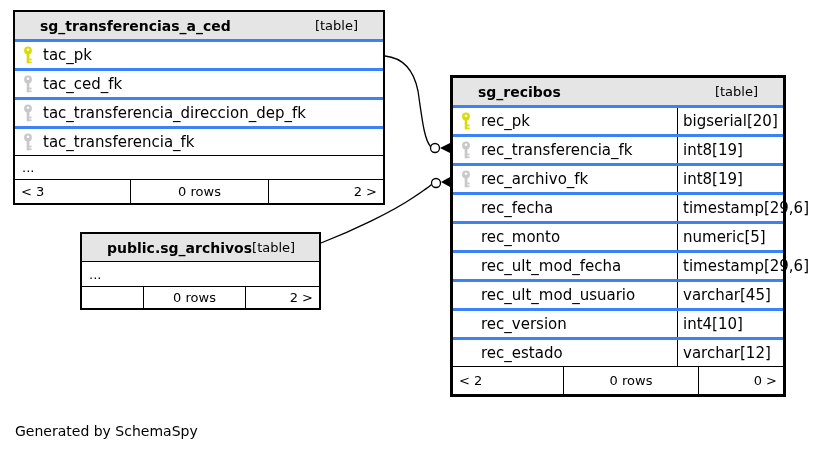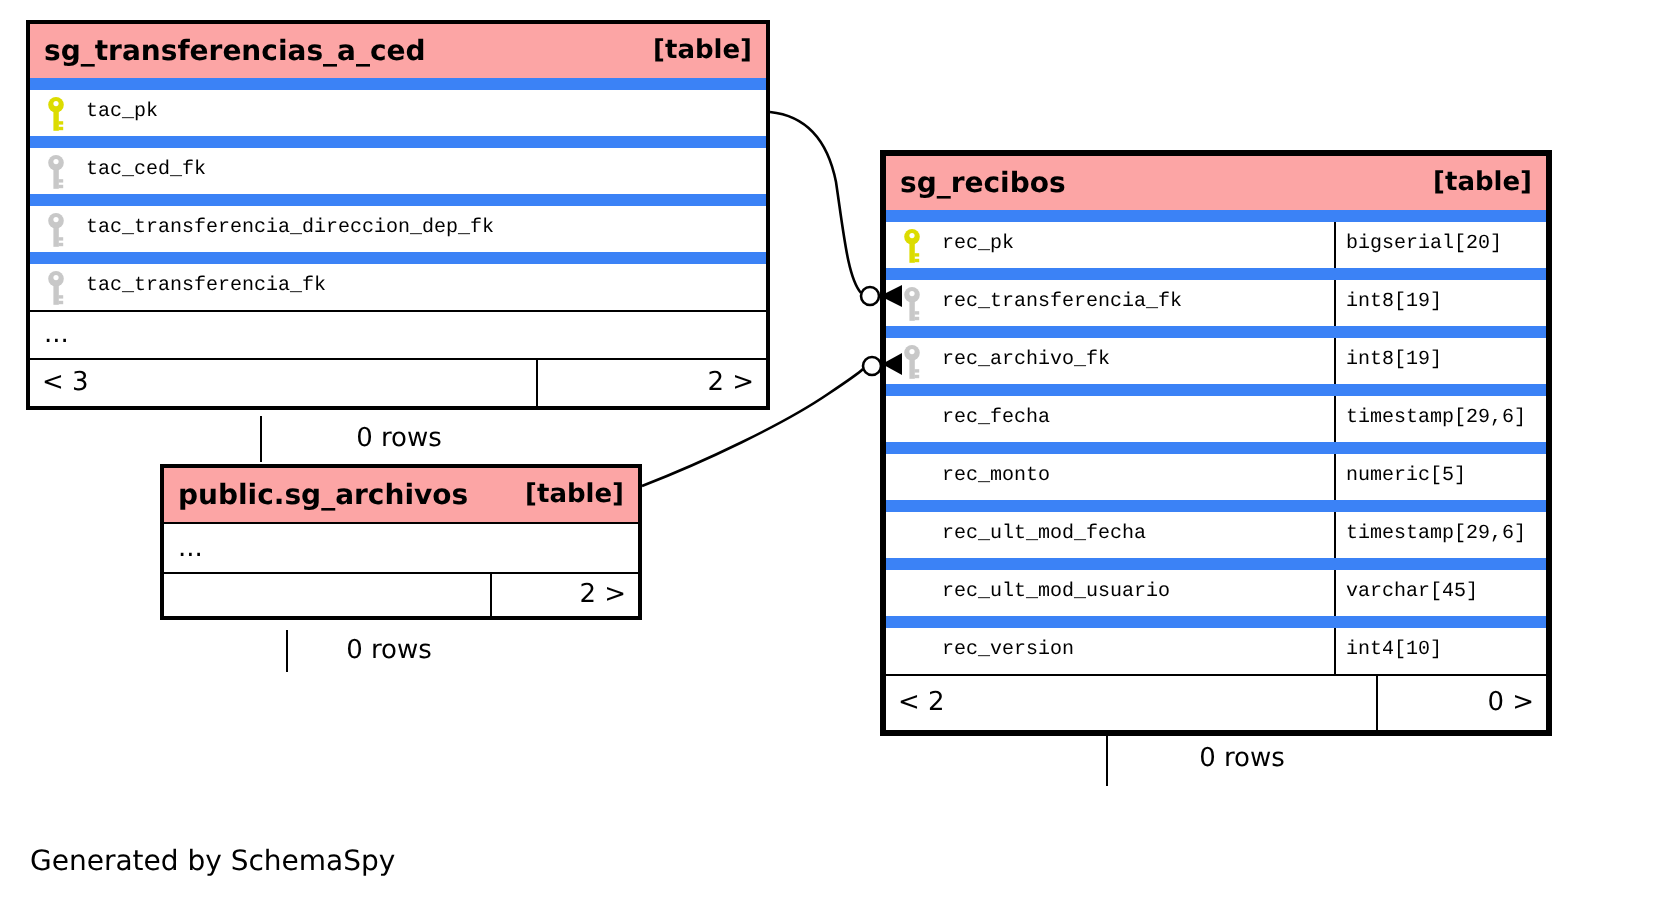--- a/index.html
+++ b/index.html
@@ -3,43 +3,43 @@
 <meta charset="utf-8">
 <style>
   html,body{margin:0;padding:0;background:#ffffff;}
   body{font-family:"DejaVu Sans","Liberation Sans",sans-serif;color:#000;}
   #canvas{position:relative;width:828px;height:451px;background:#fff;overflow:hidden;}
 
   .db-table{position:absolute;background:#fff;border:2px solid #000;box-sizing:border-box;}
   .db-table.thick{border-width:3px;}
 
   .t-header{display:flex;align-items:center;justify-content:space-between;
-            background:#fca5a5;height:27px;padding:0 7px;box-sizing:border-box;text-align:center;}
+            background:#e5e5e5;height:27px;padding:0 25px;box-sizing:border-box;text-align:center;}
   .t-title{font-weight:bold;font-size:14px;white-space:nowrap;}
-  .t-badge{font-size:13px;white-space:nowrap;font-weight:bold;}
-
-  .t-row{display:flex;align-items:center;height:29px;border-top:6px solid #3b82f6;
-         padding:0 7px;box-sizing:border-box;font-size:10px;white-space:nowrap;font-family:Liberation Mono, monospace;}
+  .t-badge{font-size:13px;white-space:nowrap;}
+
+  .t-row{display:flex;align-items:center;height:29px;border-top:3px solid #3b82f6;
+         padding:0 7px;box-sizing:border-box;font-size:15px;white-space:nowrap;}
   .t-row .keywrap{width:12px;height:18px;margin-right:9px;flex:0 0 12px;display:inline-block;}
   .key-pk{color:#dcdc00;}
   .key-fk{color:#c8c8c8;}
 
   .two-col{padding:0;}
   .two-col .namecell{display:flex;align-items:center;width:225px;flex:0 0 225px;
                      padding:0 0 0 7px;border-right:1px solid #000;height:100%;box-sizing:border-box;}
   .two-col .typecell{display:flex;align-items:center;flex:1;padding-left:5px;height:100%;box-sizing:border-box;}
 
   .ellipsis-row{display:flex;align-items:center;height:24px;border-top:1px solid #000;
                 padding:0 7px;box-sizing:border-box;font-size:13px;}
 
   .t-footer{display:flex;height:24px;border-top:1px solid #000;box-sizing:border-box;font-size:13px;}
   .t-footer .cell{display:flex;align-items:center;box-sizing:border-box;padding:0 6px;height:100%;}
   .t-footer .cell + .cell{border-left:1px solid #000;}
   .t-footer .c-left{justify-content:flex-start;}
-  .t-footer .c-mid{justify-content:center;margin-top:28px;}
+  .t-footer .c-mid{justify-content:center;}
   .t-footer .c-right{justify-content:flex-end;flex:1;}
 
   #rel-layer{position:absolute;left:0;top:0;width:828px;height:451px;pointer-events:none;z-index:6;}
 
   #generated-note{position:absolute;left:15px;top:423px;font-size:14px;}
 </style>
 </head>
 <body>
 
 <svg width="0" height="0" style="position:absolute" aria-hidden="true">
@@ -86,21 +86,21 @@
       <span>tac_transferencia_fk</span>
     </div>
     <div class="ellipsis-row">...</div>
     <div class="t-footer">
       <div class="cell c-left" style="width:115px;flex:0 0 115px;">&lt; 3</div>
       <div class="cell c-mid" style="width:138px;flex:0 0 138px;">0 rows</div>
       <div class="cell c-right">2 &gt;</div>
     </div>
   </div>
 
-  <div class="db-table thick" style="left:440px;top:75px;width:336px;">
+  <div class="db-table thick" style="left:450px;top:75px;width:336px;">
     <div class="t-header">
       <span class="t-title">sg_recibos</span>
       <span class="t-badge">[table]</span>
     </div>
 
     <div class="t-row two-col">
       <div class="namecell">
         <span class="keywrap key-pk"><svg width="12" height="18" viewBox="0 0 12 18">
               <use href="#keyshape"></use>
             </svg></span>
@@ -153,20 +153,27 @@
         <span>rec_ult_mod_usuario</span>
       </div>
       <div class="typecell">varchar[45]</div>
     </div>
     <div class="t-row two-col">
       <div class="namecell">
         <span class="keywrap"></span>
         <span>rec_version</span>
       </div>
       <div class="typecell">int4[10]</div>
+    </div>
+    <div class="t-row two-col">
+      <div class="namecell">
+        <span class="keywrap"></span>
+        <span>rec_estado</span>
+      </div>
+      <div class="typecell">varchar[12]</div>
     </div>
 
     <div class="t-footer" style="height:28px;">
       <div class="cell c-left" style="width:110px;flex:0 0 110px;">&lt; 2</div>
       <div class="cell c-mid" style="width:135px;flex:0 0 135px;">0 rows</div>
       <div class="cell c-right">0 &gt;</div>
     </div>
   </div>
 
   <div class="db-table" style="left:80px;top:232px;width:241px;">

